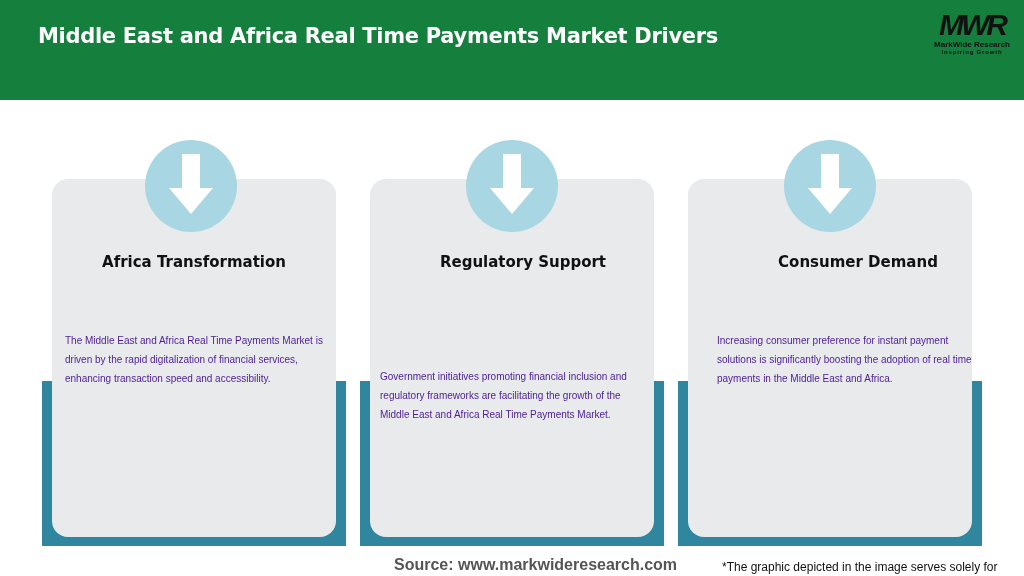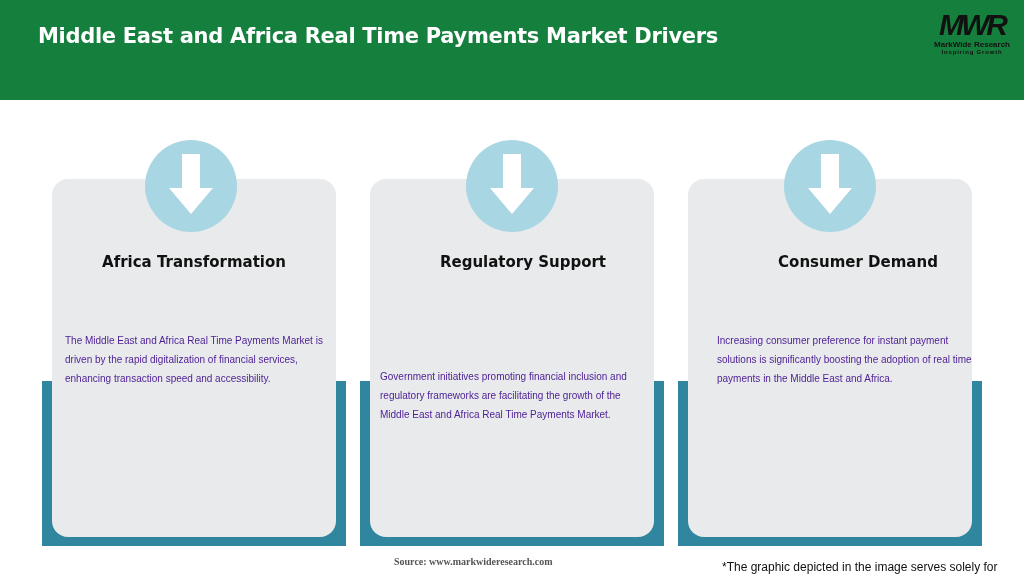--- a/index.html
+++ b/index.html
@@ -9,21 +9,21 @@
   .logo { position:absolute; left:932px; top:10px; width:80px; height:48px; text-align:center; }
   .logo-mark { font-family:"Liberation Sans", sans-serif; font-weight:bold; font-style:italic; font-size:30px; color:#111; letter-spacing:-3px; line-height:30px; }
   .logo-name { font-size:8px; font-weight:bold; color:#111; line-height:9px; }
   .logo-tag { font-size:6px; font-weight:bold; color:#111; letter-spacing:0.8px; line-height:7px; }
   .backing { position:absolute; top:381px; height:165px; background:#2f869e; }
   .card { position:absolute; top:179px; height:358px; background:#e8eaeb; border-radius:16px; }
   .circle { position:absolute; top:140px; width:92px; height:92px; border-radius:50%; background:#a9d6e3; }
   .circle svg { position:absolute; left:24px; top:14px; }
   .card-title { position:absolute; top:253px; width:284px; text-align:center; font-family:"DejaVu Sans", sans-serif; font-weight:bold; font-size:15px; color:#111; }
   .card-text { position:absolute; top:331px; width:262px; font-size:10px; line-height:19px; color:#4c1d95; }
-  .source { position:absolute; left:394px; top:556px; font-family:Liberation Serif, serif; font-weight:bold; font-size:10px; color:#555; }
+  .source { position:absolute; left:394px; top:556px; font-family:Liberation Sans, sans-serif; font-weight:bold; font-size:16px; color:#555; }
   .note { position:absolute; left:722px; top:560px; font-size:12px; color:#111; }
 </style>
 </head>
 <body>
 
 <div class="header">
   <div class="title">Middle East and Africa Real Time Payments Market Drivers</div>
   <div class="logo">
     <div class="logo-mark">MWR</div>
     <div class="logo-name">MarkWide Research</div>

